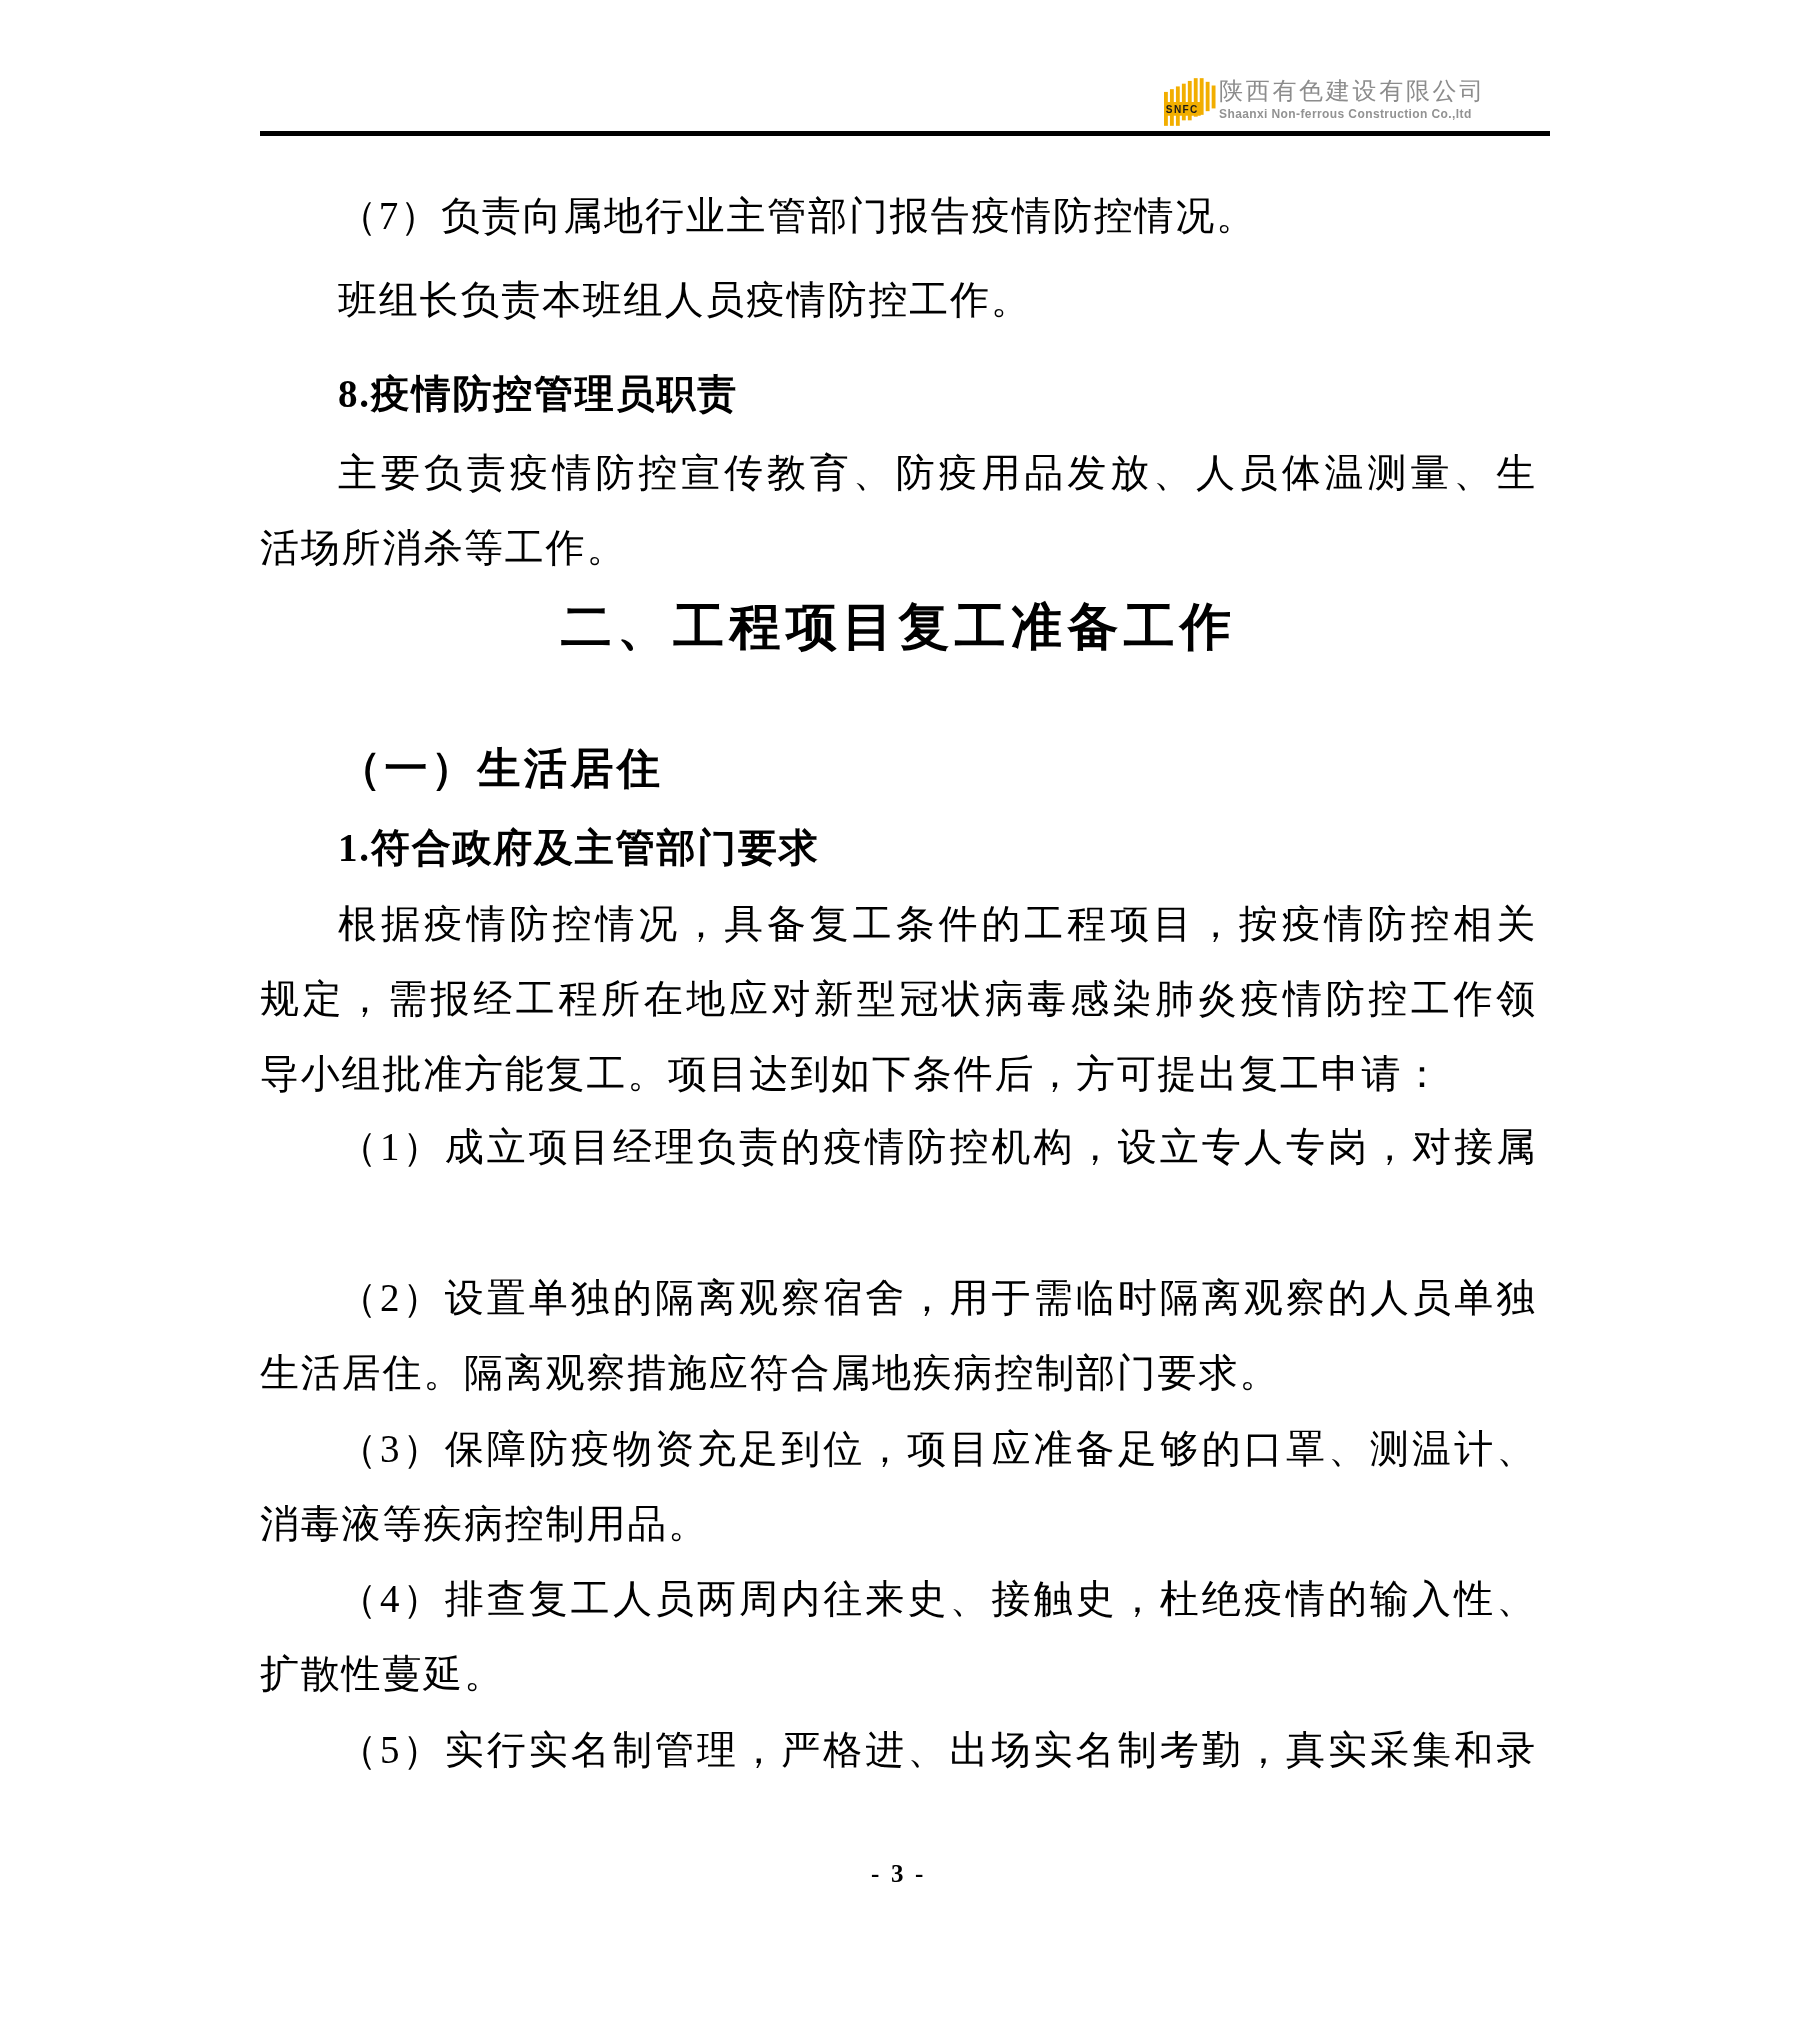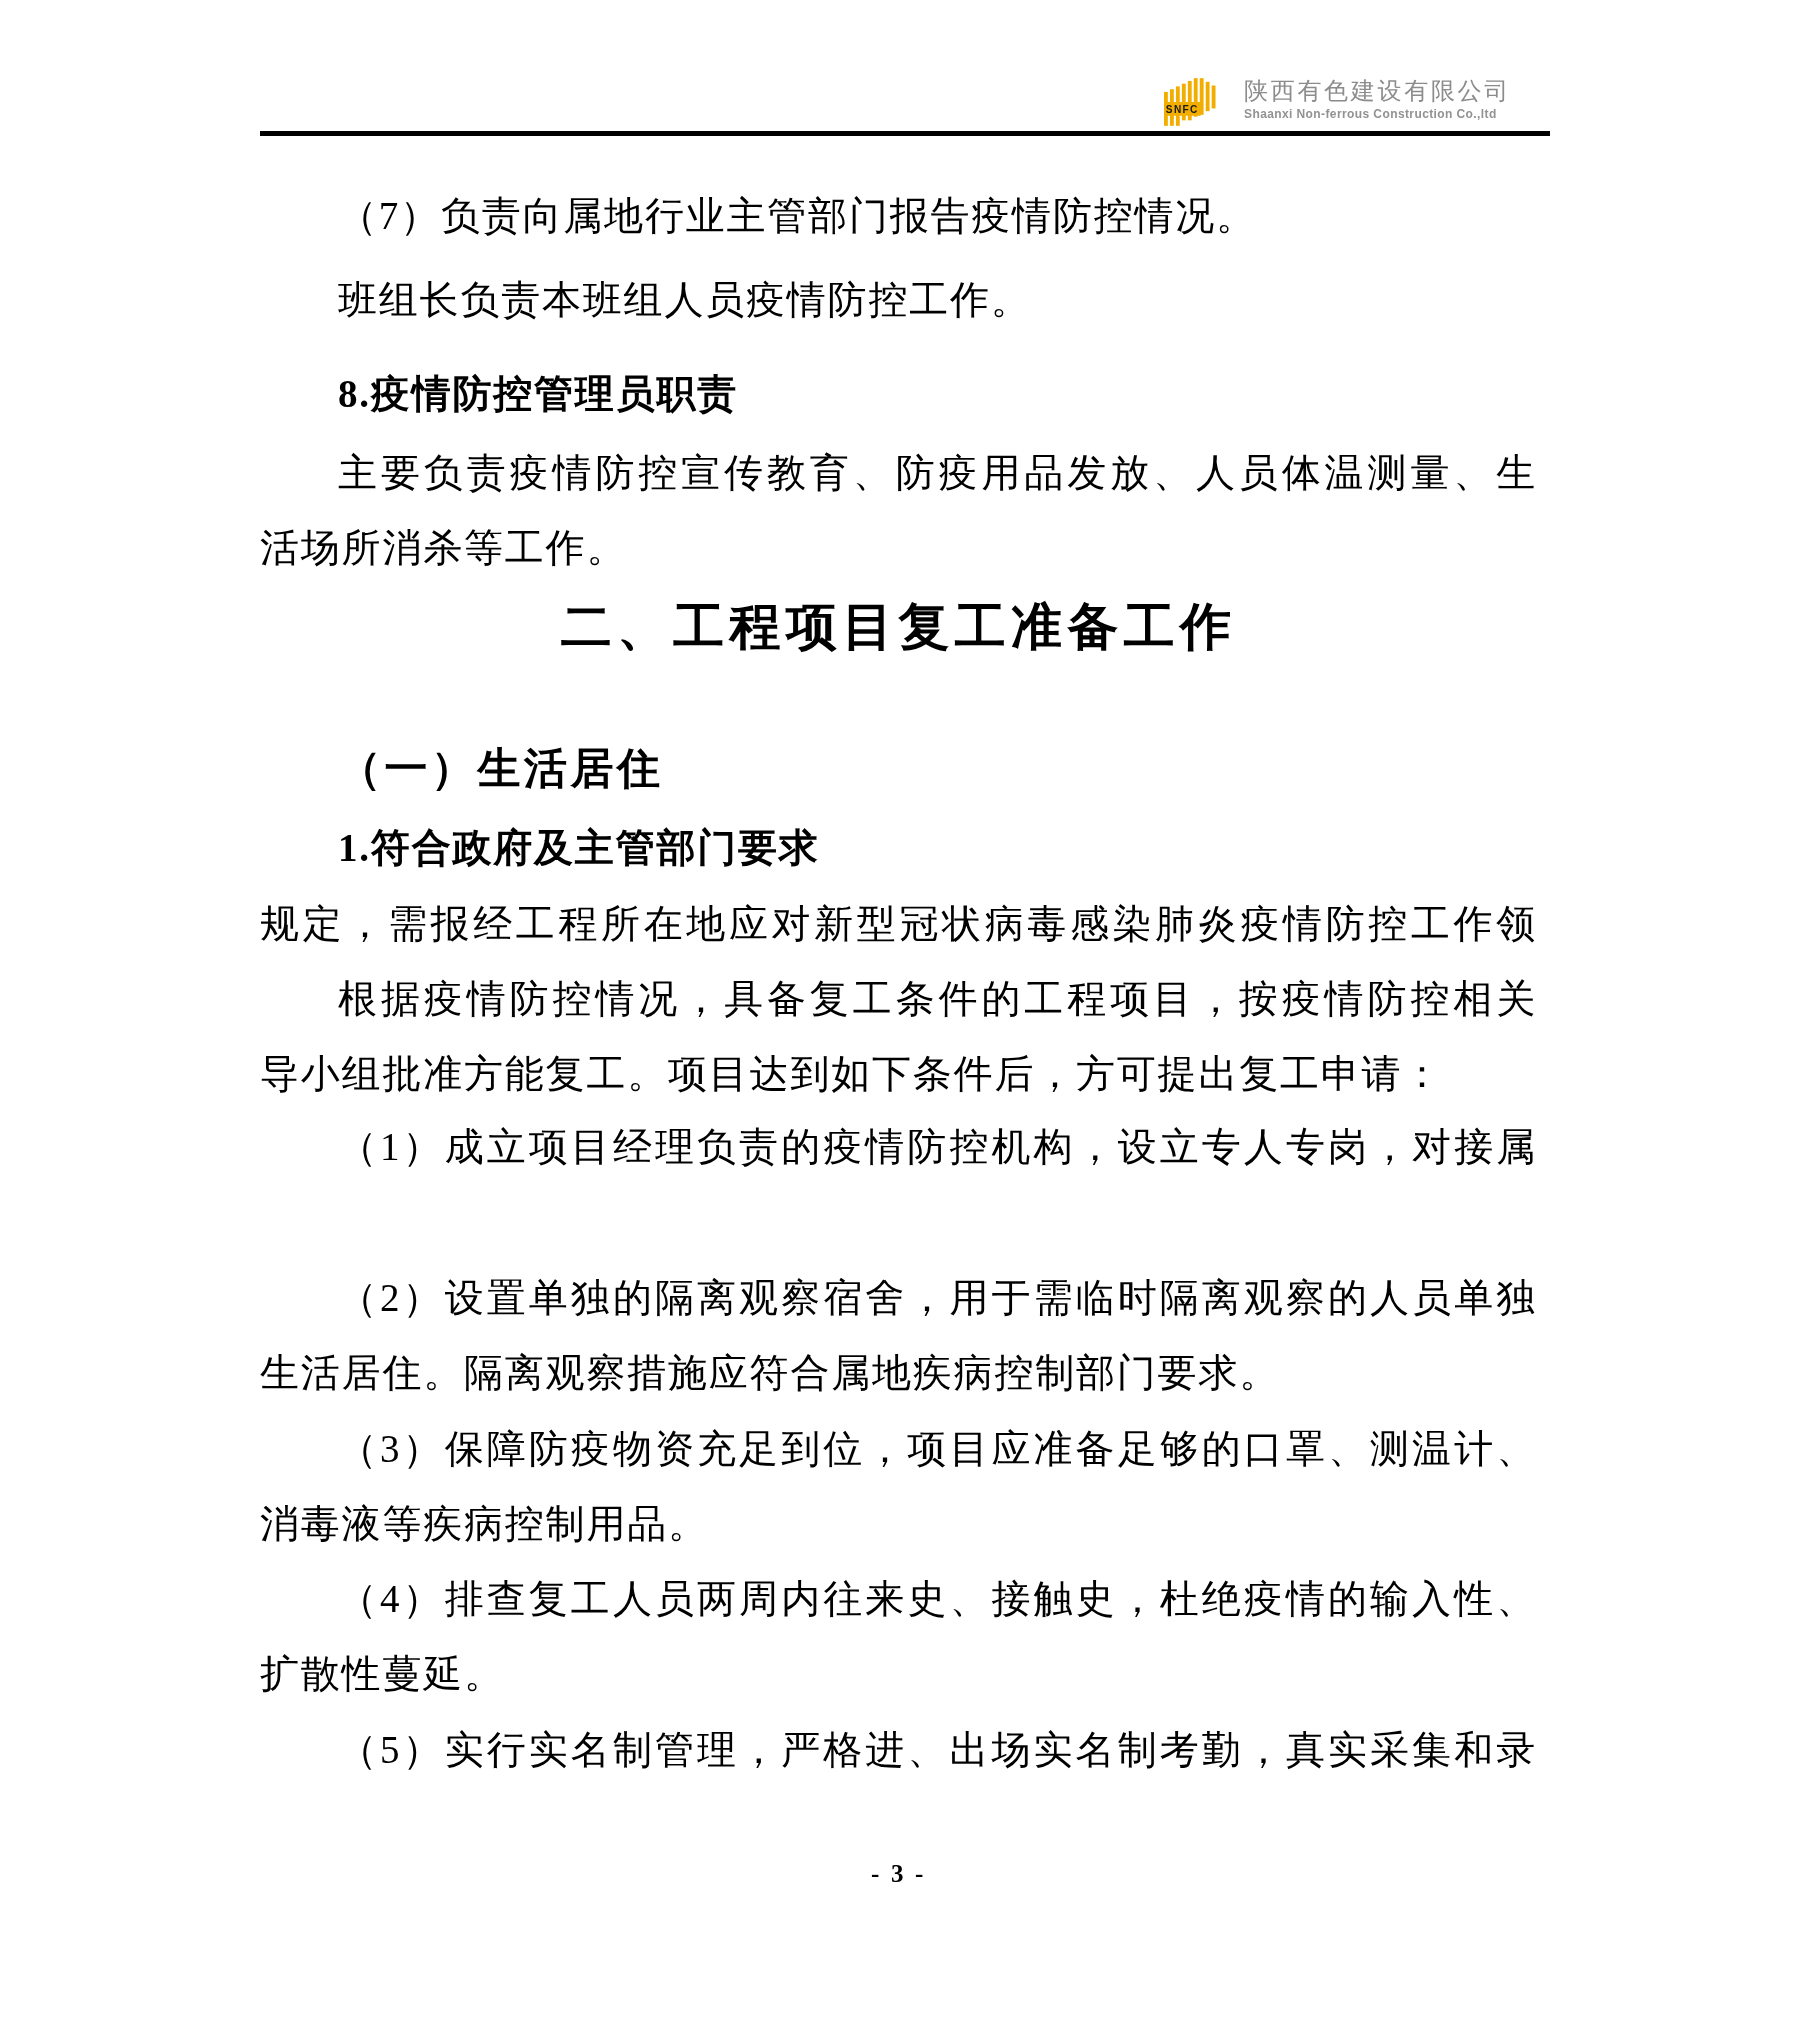--- a/index.html
+++ b/index.html
@@ -14,21 +14,21 @@
     color:#000;
   }
   
   .logo{
     position:absolute;
     left:1164px; top:78px;
     display:flex;
     align-items:flex-start;
   }
   .logo-icon{display:block;}
-  .logo-text{margin-left:25px;}
+  .logo-text{margin-left:0;}
   .logo-zh{
     font-family:"Liberation Sans","DejaVu Sans",sans-serif;
     font-size:24px;
     letter-spacing:2.7px;
     color:#8c8c8c;
     line-height:26.6px;
     white-space:nowrap;
   }
   .logo-en{
     font-family:"Liberation Sans","DejaVu Sans",sans-serif;
@@ -141,22 +141,22 @@
 
     <div class="block b5">
       <div class="line indent">（一）生活居住</div>
     </div>
 
     <div class="block b6">
       <div class="line indent">1.符合政府及主管部门要求</div>
     </div>
 
     <div class="block b7">
+      <div class="line indent fill">根据疫情防控情况，具备复工条件的工程项目，按疫情防控相关</div>
       <div class="line fill">规定，需报经工程所在地应对新型冠状病毒感染肺炎疫情防控工作领</div>
-      <div class="line indent fill">根据疫情防控情况，具备复工条件的工程项目，按疫情防控相关</div>
       <div class="line">导小组批准方能复工。项目达到如下条件后，方可提出复工申请：</div>
     </div>
 
     <div class="block b8">
       <div class="line indent fill">（1）成立项目经理负责的疫情防控机构，设立专人专岗，对接属</div>
     </div>
 
     <div class="block b9">
       <div class="line indent fill">（2）设置单独的隔离观察宿舍，用于需临时隔离观察的人员单独</div>
       <div class="line">生活居住。隔离观察措施应符合属地疾病控制部门要求。</div>

